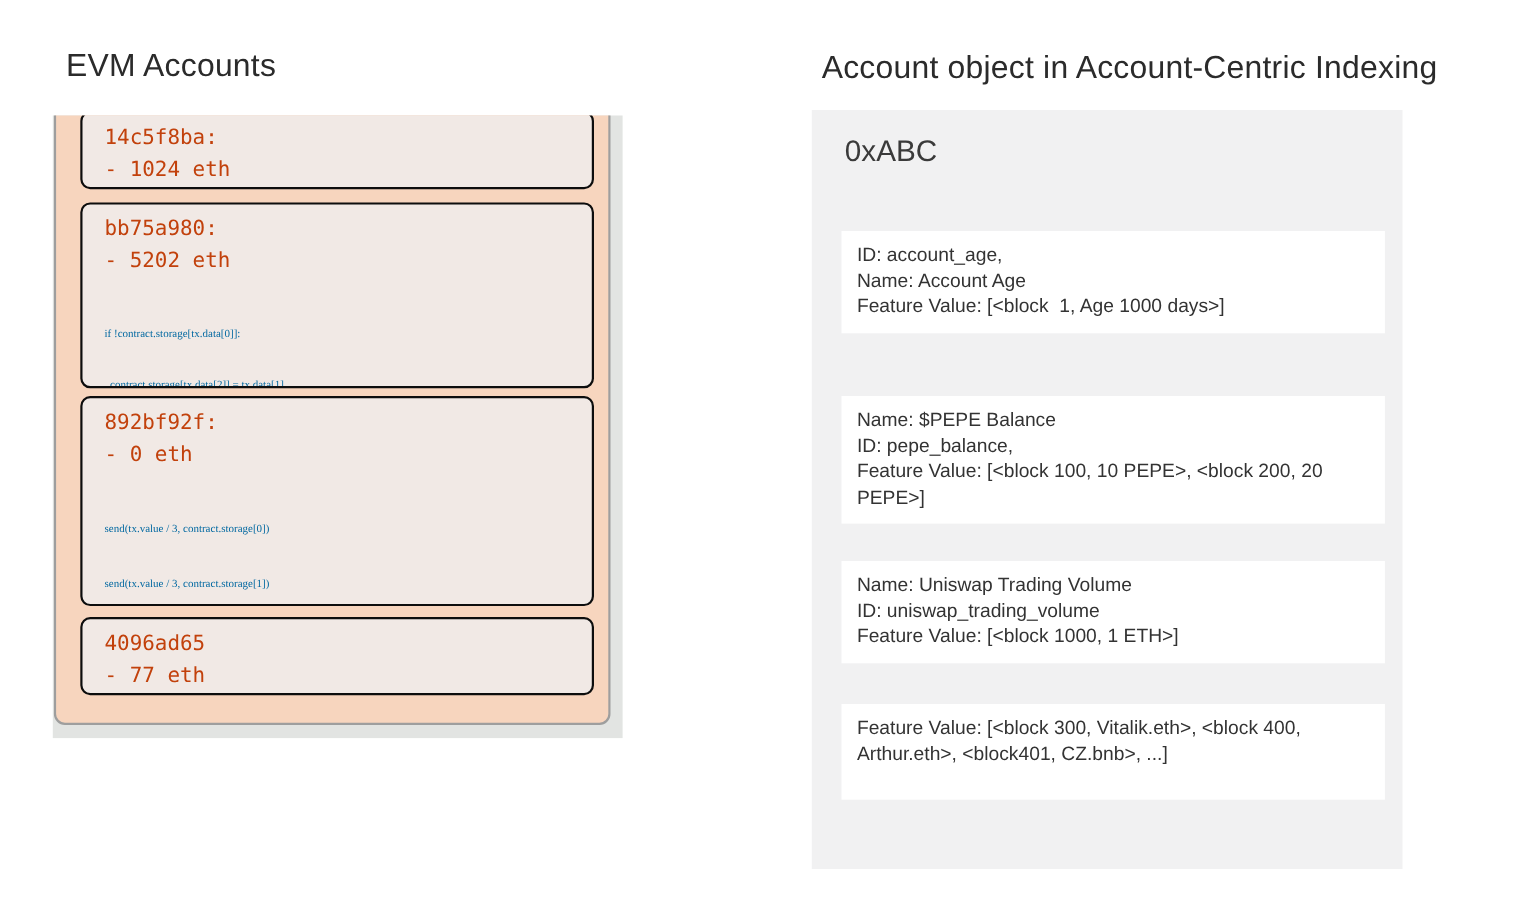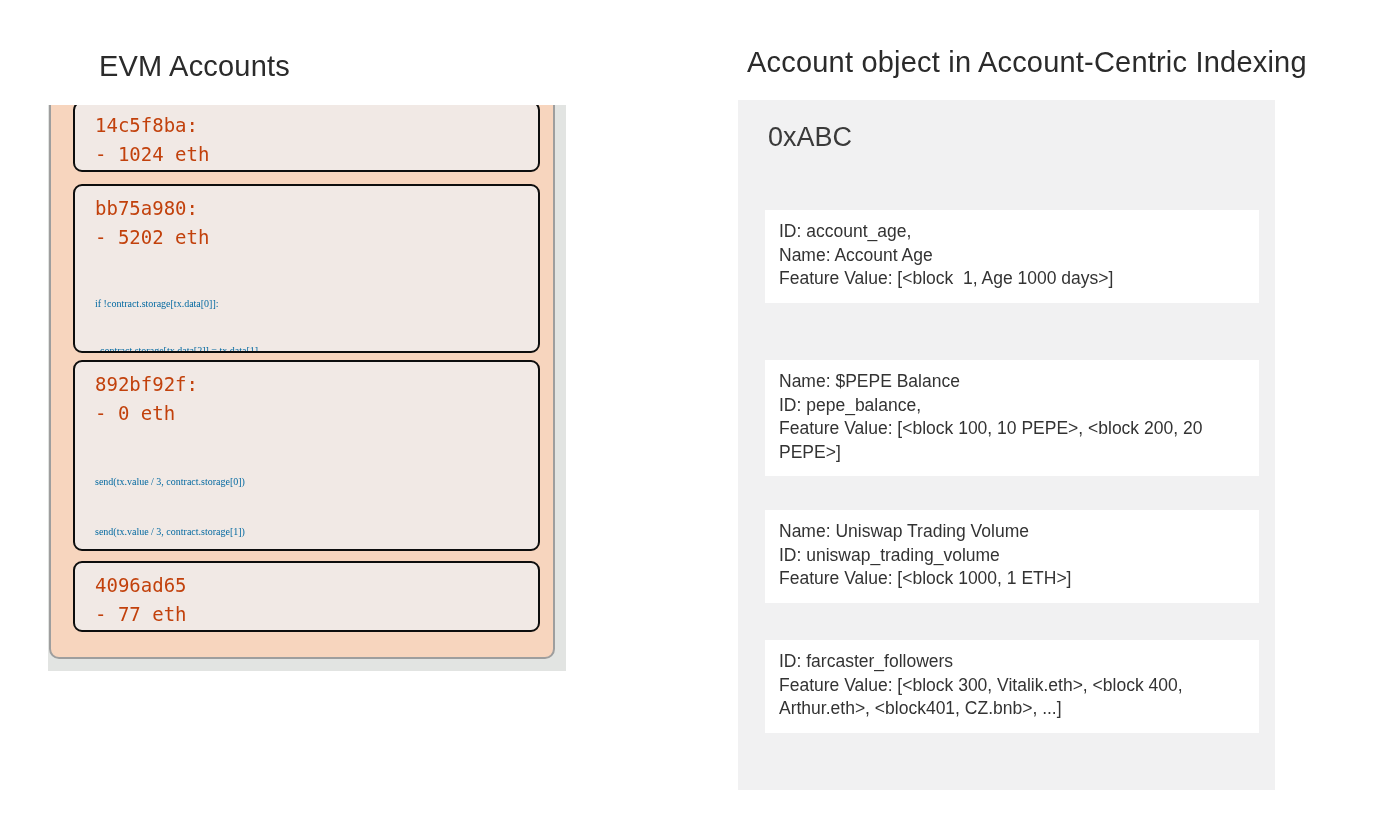--- a/index.html
+++ b/index.html
@@ -6,21 +6,21 @@
   html, body { width: 1396px; height: 822px; background: #ffffff; }
   body { font-family: "Liberation Sans", sans-serif; position: relative; overflow: hidden; }
 
   .panel-title {
     position: absolute;
     font-size: 29px;
     color: #2b2b2b;
     letter-spacing: 0.2px;
     white-space: nowrap;
   }
-  #left-title  { left: 60px;  top: 50px; margin-left: 39px; }
+  #left-title  { left: 60px;  top: 44px; }
   #right-title { left: 747px; top: 46px; }
 
   
   #evm-wrapper {
     position: absolute;
     left: 48px; top: 105px;
     width: 518px; height: 566px;
     background: #e2e4e2;
     overflow: hidden;
   }
@@ -154,16 +154,15 @@
     <div class="feature-line">Feature Value: [&lt;block 100, 10 PEPE&gt;, &lt;block 200, 20 PEPE&gt;]</div>
   </div>
 
   <div class="feature-card" id="feature-card-2">
     <div class="feature-line">Name: Uniswap Trading Volume</div>
     <div class="feature-line">ID: uniswap_trading_volume</div>
     <div class="feature-line">Feature Value: [&lt;block 1000, 1 ETH&gt;]</div>
   </div>
 
   <div class="feature-card" id="feature-card-3">
-    <div class="feature-line">ID: farcaster_followers</div>
     <div class="feature-line">Feature Value: [&lt;block 300, Vitalik.eth&gt;, &lt;block 400, Arthur.eth&gt;, &lt;block401, CZ.bnb&gt;, ...]</div>
   </div>
 </div>
 
 </body></html>

